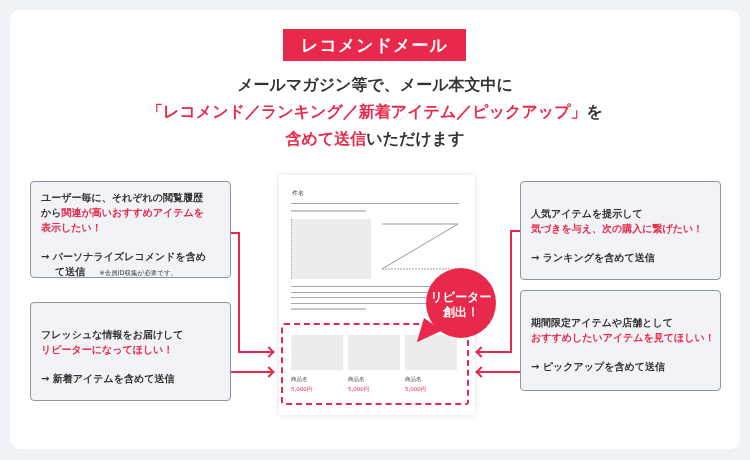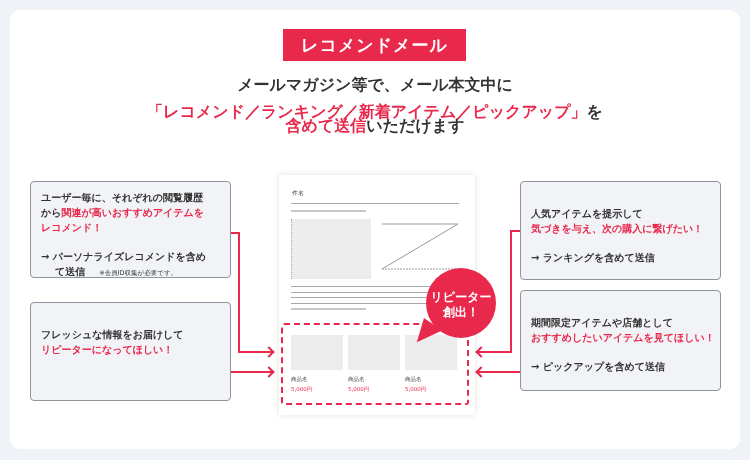--- a/index.html
+++ b/index.html
@@ -39,37 +39,38 @@
 <div class="card"></div>
 
 <div class="badge">レコメンドメール</div>
 
 <div class="headline" style="top:72px;">
   <span>メールマガジン等で、メール本文中に</span>
 </div>
 <div class="headline" style="top:99px;">
   <span class="red">「レコメンド／ランキング／新着アイテム／ピックアップ」</span><span>を</span>
 </div>
-<div class="headline" style="top:113px;">
+<div class="headline" style="top:126px;">
   <span class="red">含めて送信</span><span>いただけます</span>
 </div>
 
 <div class="box" style="left:30px; top:181px; height:97px; padding-top:8px;">
   <span class="line">ユーザー毎に、それぞれの閲覧履歴</span>
   <span class="line"><span>から</span><span class="red">関連が高いおすすめアイテムを</span></span>
-  <span class="line red">レコメンド！</span>
+  <span class="line red">表示したい！</span>
   <div class="gap"></div>
   <span class="line">→ パーソナライズレコメンドを含め</span>
   <span class="line" style="padding-left:14px;"><span>て送信</span><span class="note">※会員ID収集が必要です。</span></span>
 </div>
 
 <div class="box" style="left:30px; top:302px; height:99px; padding-top:24px;">
   <span class="line">フレッシュな情報をお届けして</span>
   <span class="line red">リピーターになってほしい！</span>
   <div class="gap"></div>
+  <span class="line">→ 新着アイテムを含めて送信</span>
 </div>
 
 <div class="box" style="left:520px; top:181px; height:99px; padding-top:24px;">
   <span class="line">人気アイテムを提示して</span>
   <span class="line red">気づきを与え、次の購入に繋げたい！</span>
   <div class="gap"></div>
   <span class="line">→ ランキングを含めて送信</span>
 </div>
 
 <div class="box" style="left:520px; top:290px; height:101px; padding-top:24px;">

